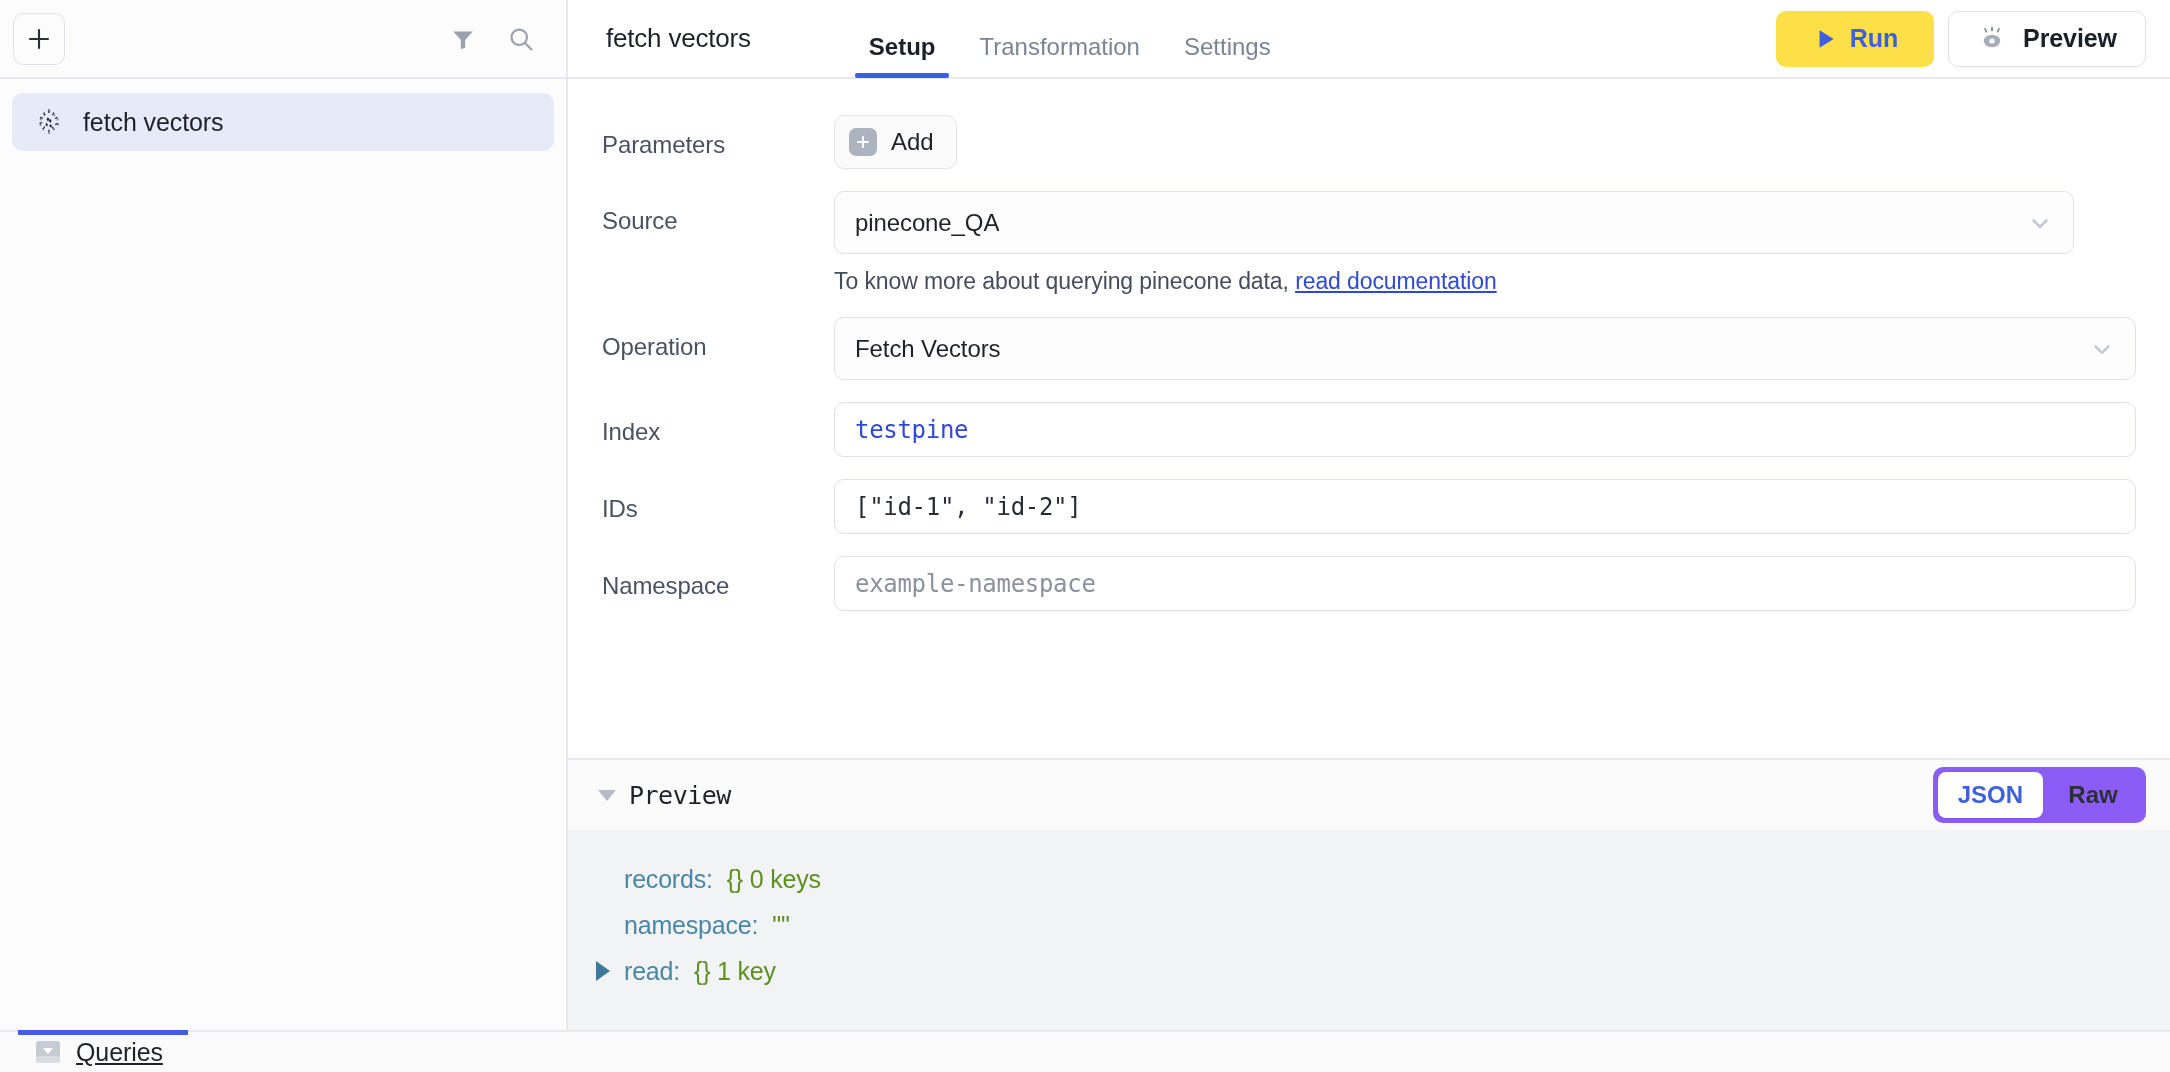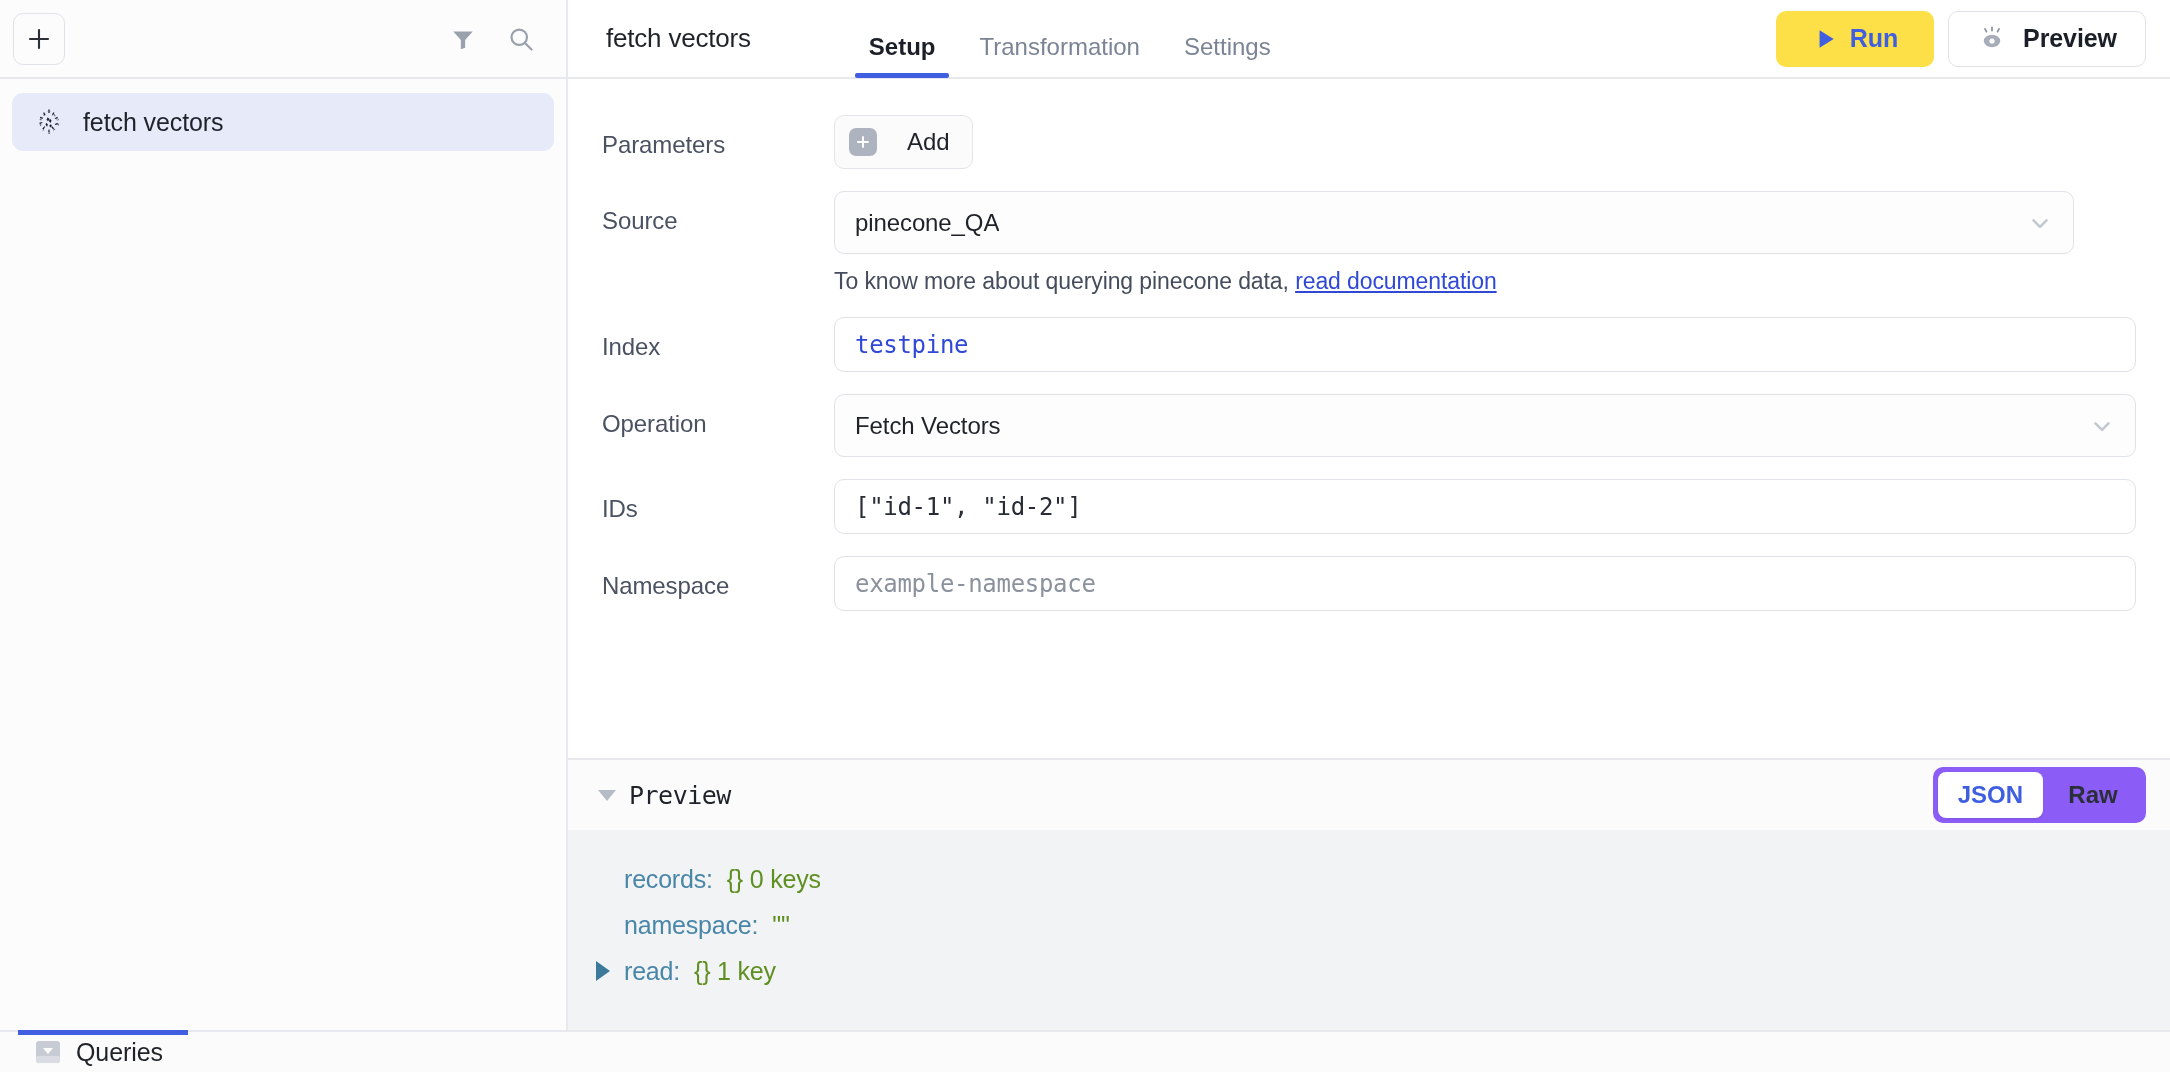--- a/index.html
+++ b/index.html
@@ -241,21 +241,20 @@
     border-radius: 7px;
     background: #aeb4bf;
     display: flex;
     align-items: center;
     justify-content: center;
     flex: 0 0 28px;
   }
   .add-param-label {
     font-size: 24px;
     color: #1f2329;
-    margin-left: 16px;
   }
 
   .select-field {
     position: relative;
     height: 63px;
     border: 1.6px solid #dfe2e8;
     border-radius: 10px;
     background: #fdfdfe;
     display: flex;
     align-items: center;
@@ -414,20 +413,21 @@
   .bottom-item {
     display: flex;
     align-items: center;
     gap: 14px;
     cursor: pointer;
   }
   .bottom-label {
     font-size: 25px;
     color: #1f2329;
     letter-spacing: -0.1px;
+    text-decoration: underline;
   }
 </style>
 </head>
 <body>
 
 <div class="app">
   <div class="body-row">
 
     <aside class="sidebar">
       <div class="sidebar-toolbar">
@@ -549,36 +549,36 @@
                 <path d="M6 9.5 L12 15.5 L18 9.5" stroke="#c2c7d0" stroke-width="2.3" fill="none" stroke-linecap="round" stroke-linejoin="round"></path>
               </svg>
             </div>
             <div class="helper-text">
               <span>To know more about querying pinecone data, </span><span class="doc-link">read documentation</span>
             </div>
           </div>
         </div>
 
         <div class="form-row">
-          <div class="form-label">Index</div>
-          <div class="form-control">
-            <div class="text-field">
-              <span class="code-val blue">testpine</span>
-            </div>
-          </div>
-        </div>
-
-        <div class="form-row">
           <div class="form-label">Operation</div>
           <div class="form-control">
             <div class="select-field">
               <span class="select-value">Fetch Vectors</span>
               <svg class="chev" width="26" height="26" viewBox="0 0 24 24">
                 <path d="M6 9.5 L12 15.5 L18 9.5" stroke="#c2c7d0" stroke-width="2.3" fill="none" stroke-linecap="round" stroke-linejoin="round"></path>
               </svg>
+            </div>
+          </div>
+        </div>
+
+        <div class="form-row">
+          <div class="form-label">Index</div>
+          <div class="form-control">
+            <div class="text-field">
+              <span class="code-val blue">testpine</span>
             </div>
           </div>
         </div>
 
         <div class="form-row">
           <div class="form-label">IDs</div>
           <div class="form-control">
             <div class="text-field">
               <span class="code-val dark">["id-1", "id-2"]</span>
             </div>

